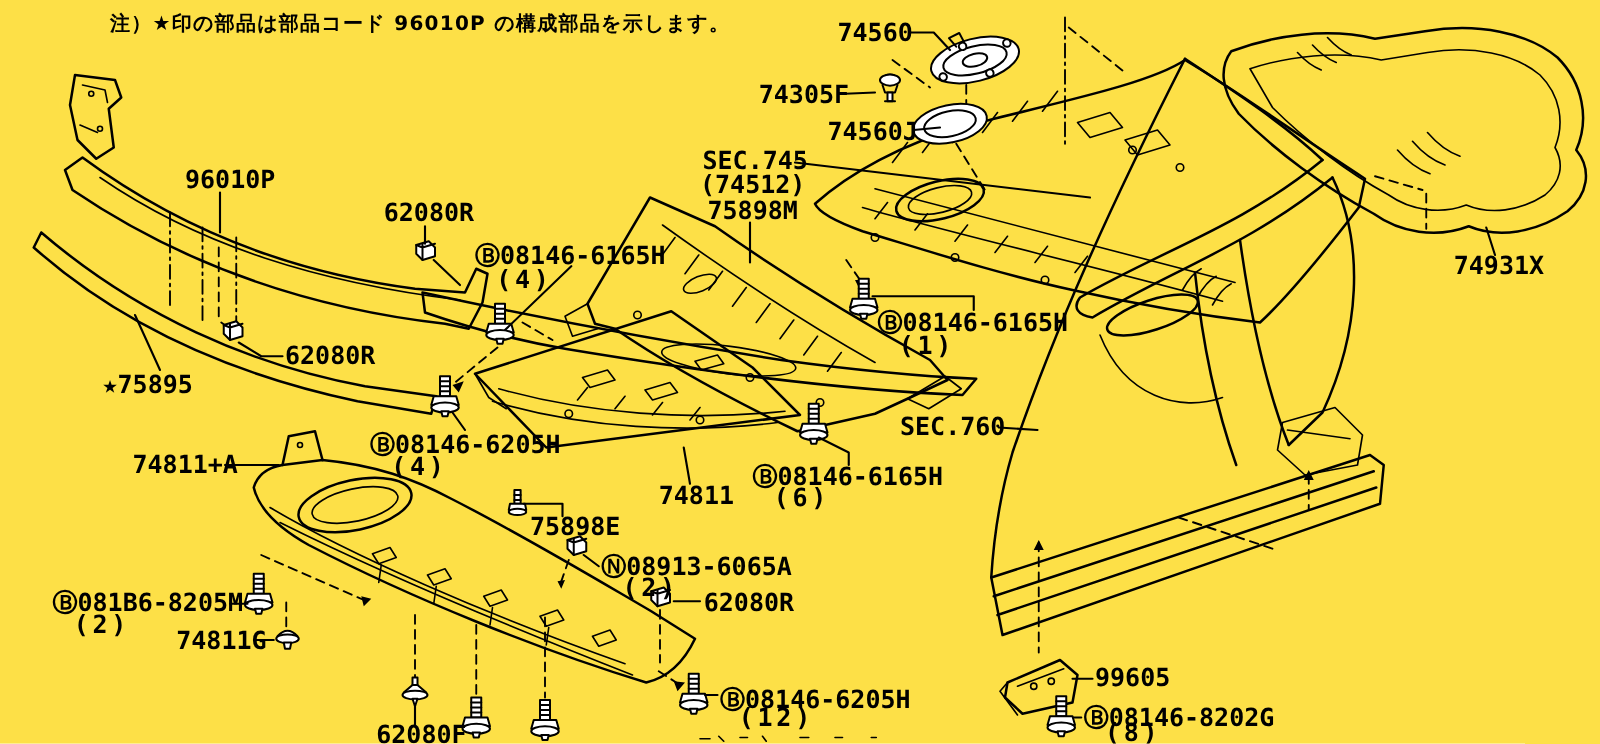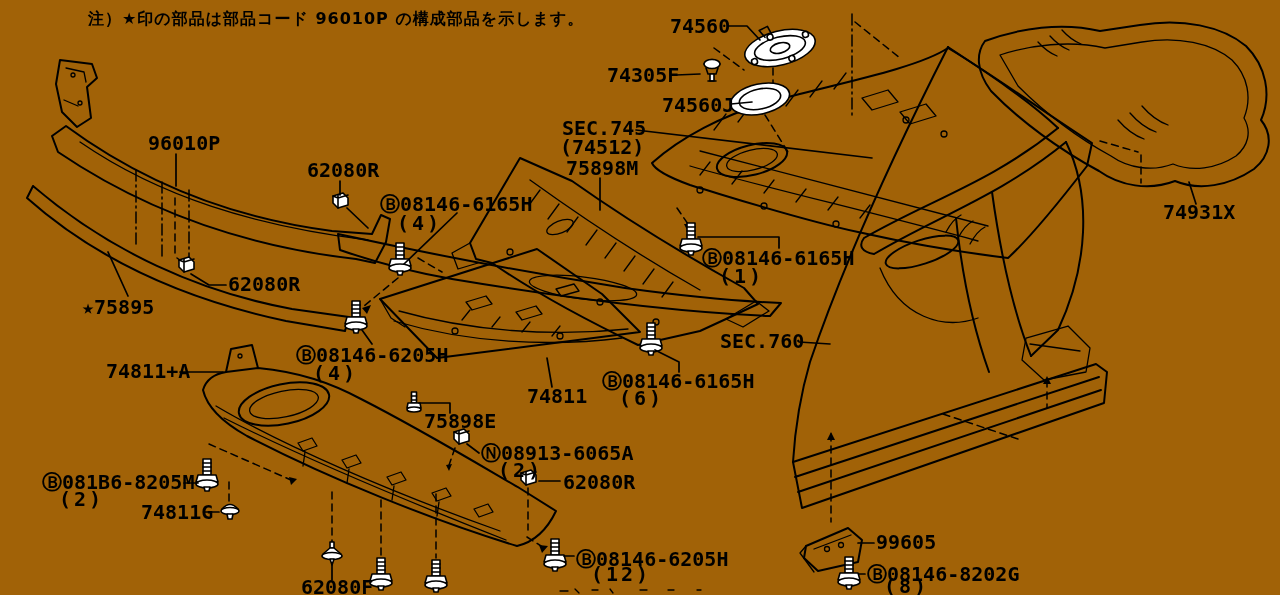--- a/index.html
+++ b/index.html
@@ -1,16 +1,16 @@
 <!DOCTYPE html>
 <html><head>
 <meta charset="utf-8">
 <style>
   html,body{margin:0;padding:0;background:#ffffff;}
-  .canvas{position:relative;width:1280px;height:595px;background:#a16207;overflow:hidden;}
+  .canvas{position:relative;width:1280px;height:595px;background:#fde047;overflow:hidden;}
   svg{display:block;}
   svg text{font-family:"DejaVu Sans Mono","DejaVu Sans",monospace;font-weight:bold;font-size:20px;fill:#000;white-space:pre;}
   svg text.note{font-family:"DejaVu Sans","Liberation Sans",sans-serif;font-size:16px;letter-spacing:1px;}
   .s2{stroke:#000;stroke-width:2;fill:none;stroke-linecap:round;stroke-linejoin:round;}
   .s1{stroke:#000;stroke-width:1.3;fill:none;stroke-linecap:round;stroke-linejoin:round;}
   .ld{stroke:#000;stroke-width:1.7;fill:none;stroke-linecap:round;stroke-linejoin:round;}
   .dash{stroke:#000;stroke-width:1.5;fill:none;stroke-dasharray:7 5;stroke-linecap:round;}
   .dashdot{stroke:#000;stroke-width:1.5;fill:none;stroke-dasharray:11 4 2 4;stroke-linecap:round;}
   .fill{fill:#000;stroke:none;}
   .sym{stroke:#000;stroke-width:1.6;fill:#fff;stroke-linecap:round;stroke-linejoin:round;}

